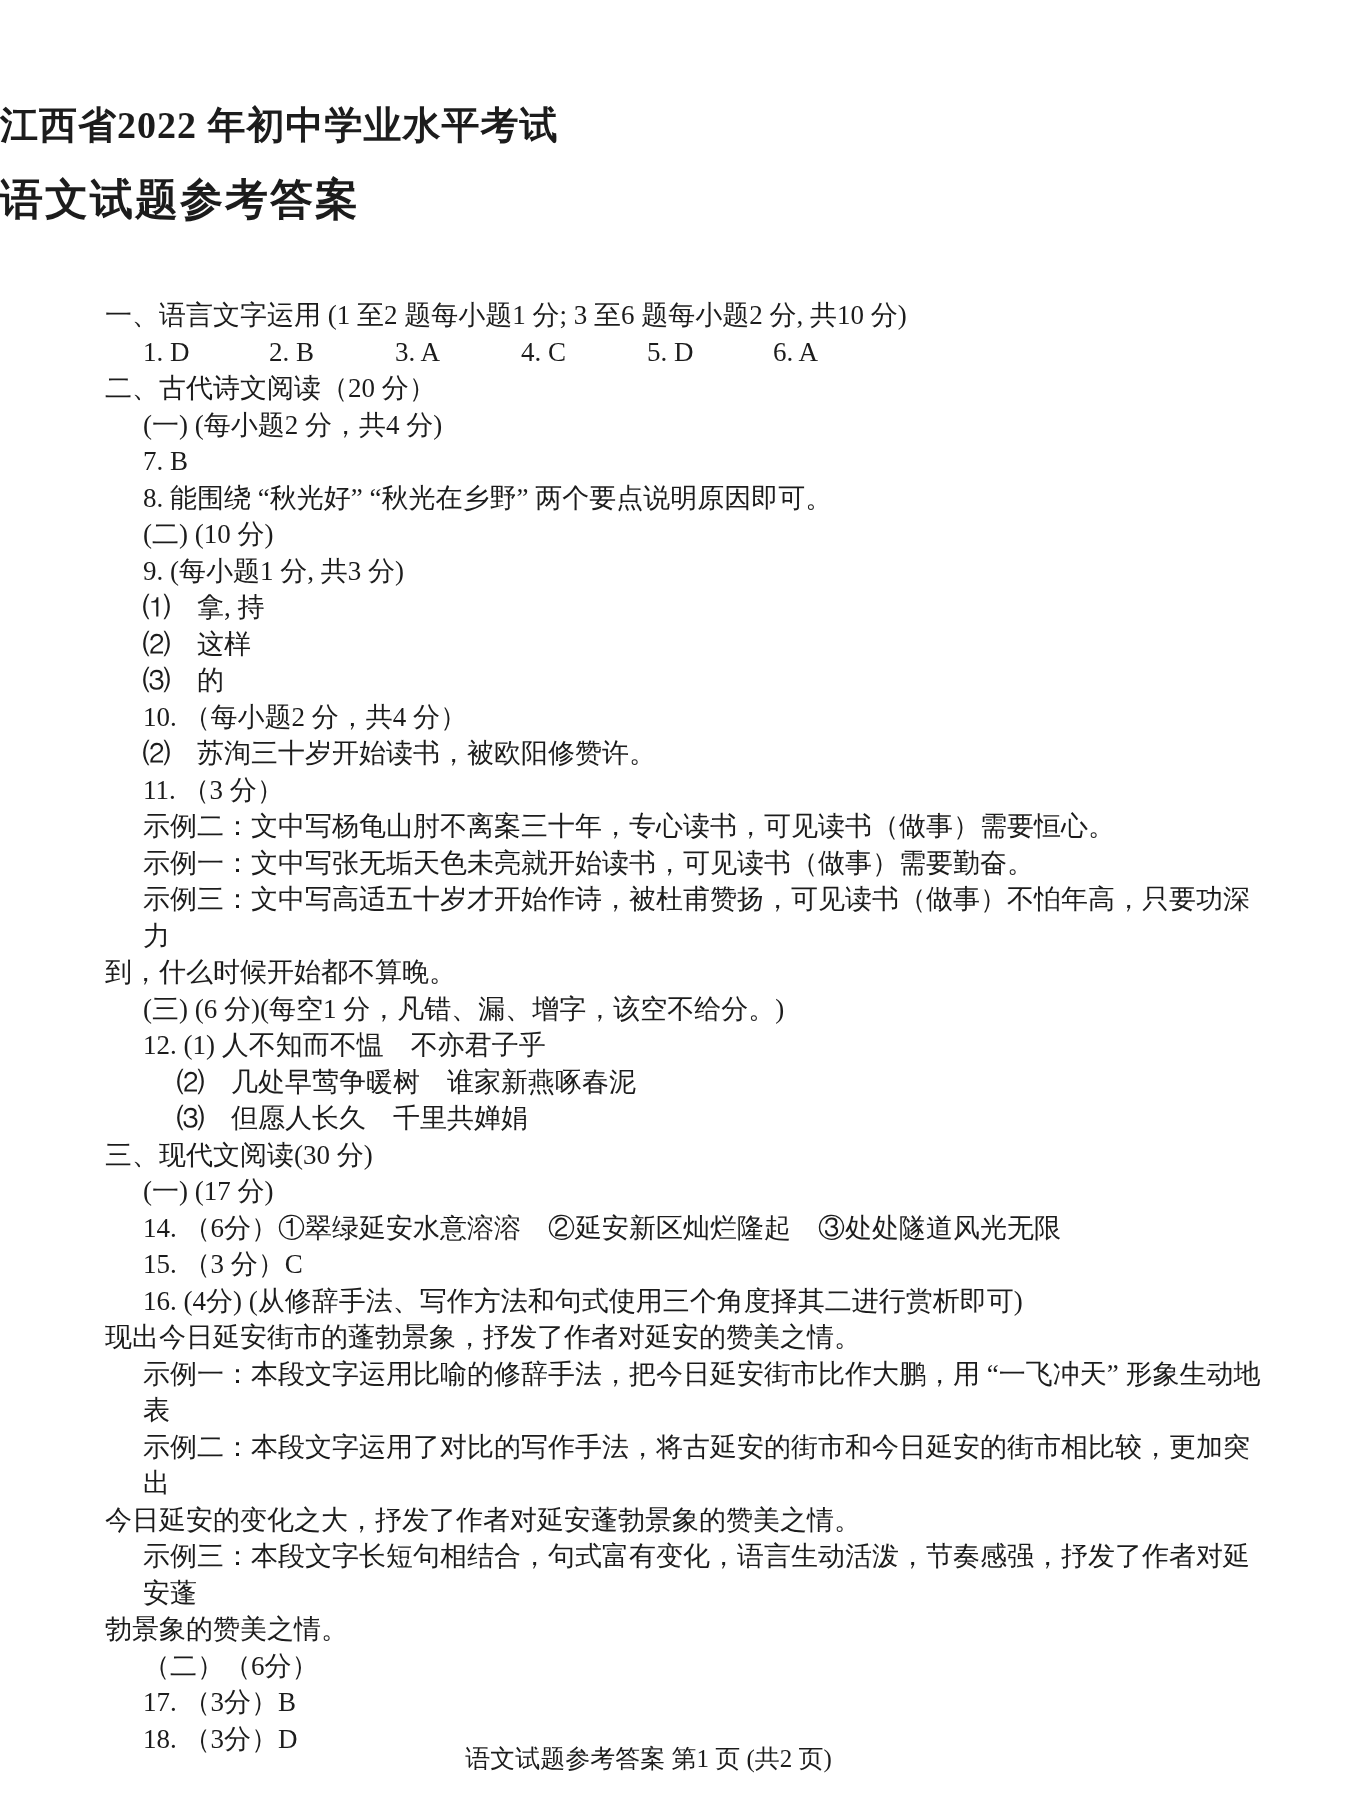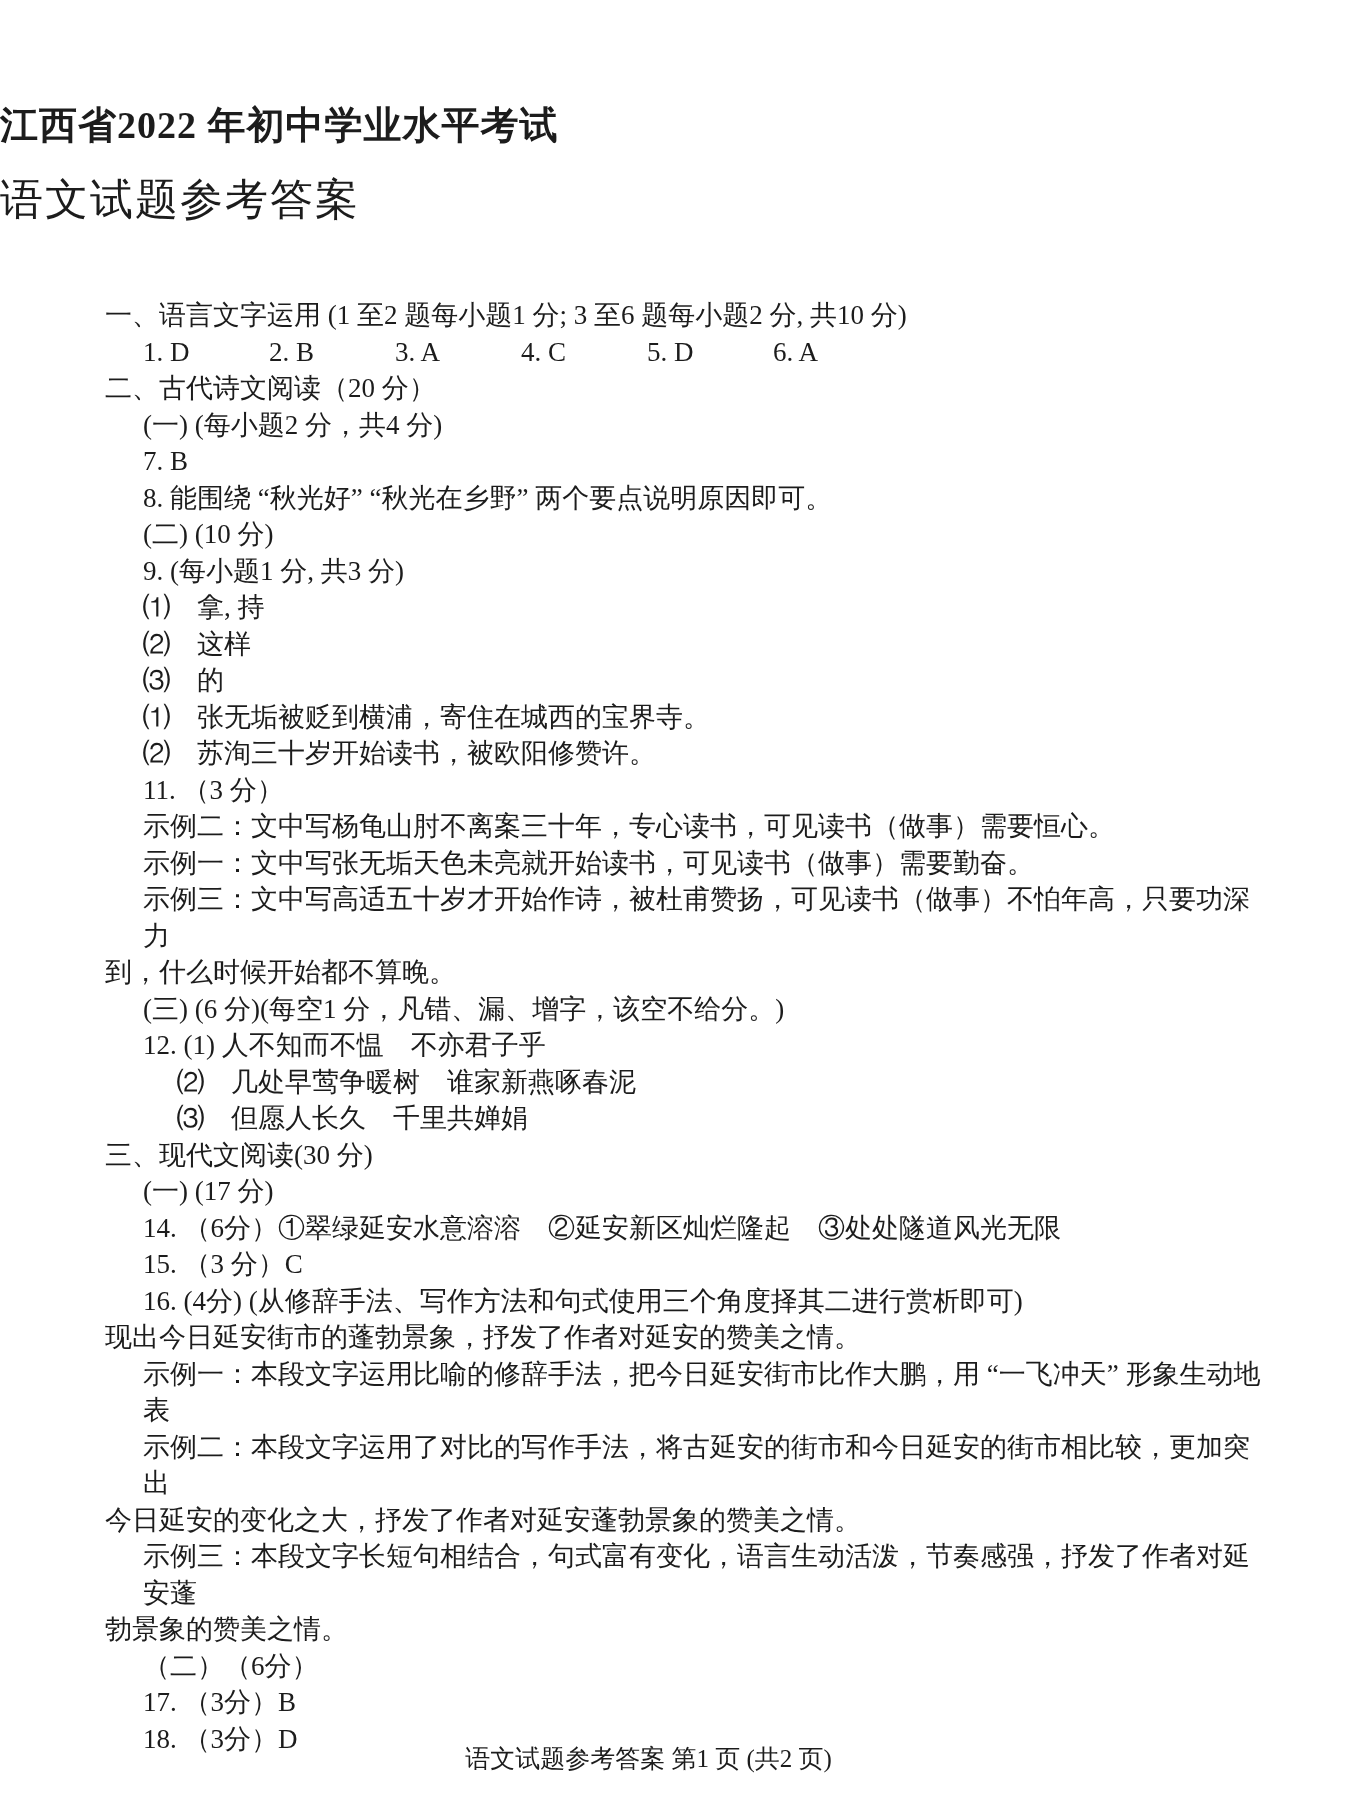--- a/index.html
+++ b/index.html
@@ -25,21 +25,21 @@
     padding-right: 184px; 
   }
   .doc-title {
     font-size: 38px;
     font-weight: 700;
     margin: 0;
     letter-spacing: 1px;
   }
   .doc-subtitle {
     font-size: 43px;
-    font-weight: 400;
+    font-weight: 700;
     margin: 20px 0 0 0;
     letter-spacing: 2px;
   }
   .doc-lines {
     margin: 68px 60px 0 105px;
     width: 1170px;
   }
   .line {
     font-size: 27px;
     line-height: 36.5px;
@@ -77,21 +77,21 @@
       <div class="line ind1"><span class="answer-item">1. D</span><span class="answer-item">2. B</span><span class="answer-item">3. A</span><span class="answer-item">4. C</span><span class="answer-item">5. D</span><span class="answer-item">6. A</span></div>
       <div class="line ind0">二、古代诗文阅读（20 分）</div>
       <div class="line ind1">(一) (每小题2 分，共4 分)</div>
       <div class="line ind1">7. B</div>
       <div class="line ind1">8. 能围绕 “秋光好” “秋光在乡野” 两个要点说明原因即可。</div>
       <div class="line ind1">(二) (10 分)</div>
       <div class="line ind1">9. (每小题1 分, 共3 分)</div>
       <div class="line ind1">⑴　拿, 持</div>
       <div class="line ind1">⑵　这样</div>
       <div class="line ind1">⑶　的</div>
-      <div class="line ind1">⑴　张无垢被贬到横浦，寄住在城西的宝界寺。</div>
+      <div class="line ind1">10. （每小题2 分，共4 分）</div>
       <div class="line ind1">⑵　苏洵三十岁开始读书，被欧阳修赞许。</div>
       <div class="line ind1">11. （3 分）</div>
       <div class="line ind1">示例二：文中写杨龟山肘不离案三十年，专心读书，可见读书（做事）需要恒心。</div>
       <div class="line ind1">示例一：文中写张无垢天色未亮就开始读书，可见读书（做事）需要勤奋。</div>
       <div class="line ind1">示例三：文中写高适五十岁才开始作诗，被杜甫赞扬，可见读书（做事）不怕年高，只要功深力</div>
       <div class="line ind0">到，什么时候开始都不算晚。</div>
       <div class="line ind1">(三) (6 分)(每空1 分，凡错、漏、增字，该空不给分。)</div>
       <div class="line ind1">12. (1) 人不知而不愠　不亦君子乎</div>
       <div class="line ind2">⑵　几处早莺争暖树　谁家新燕啄春泥</div>
       <div class="line ind2">⑶　但愿人长久　千里共婵娟</div>

